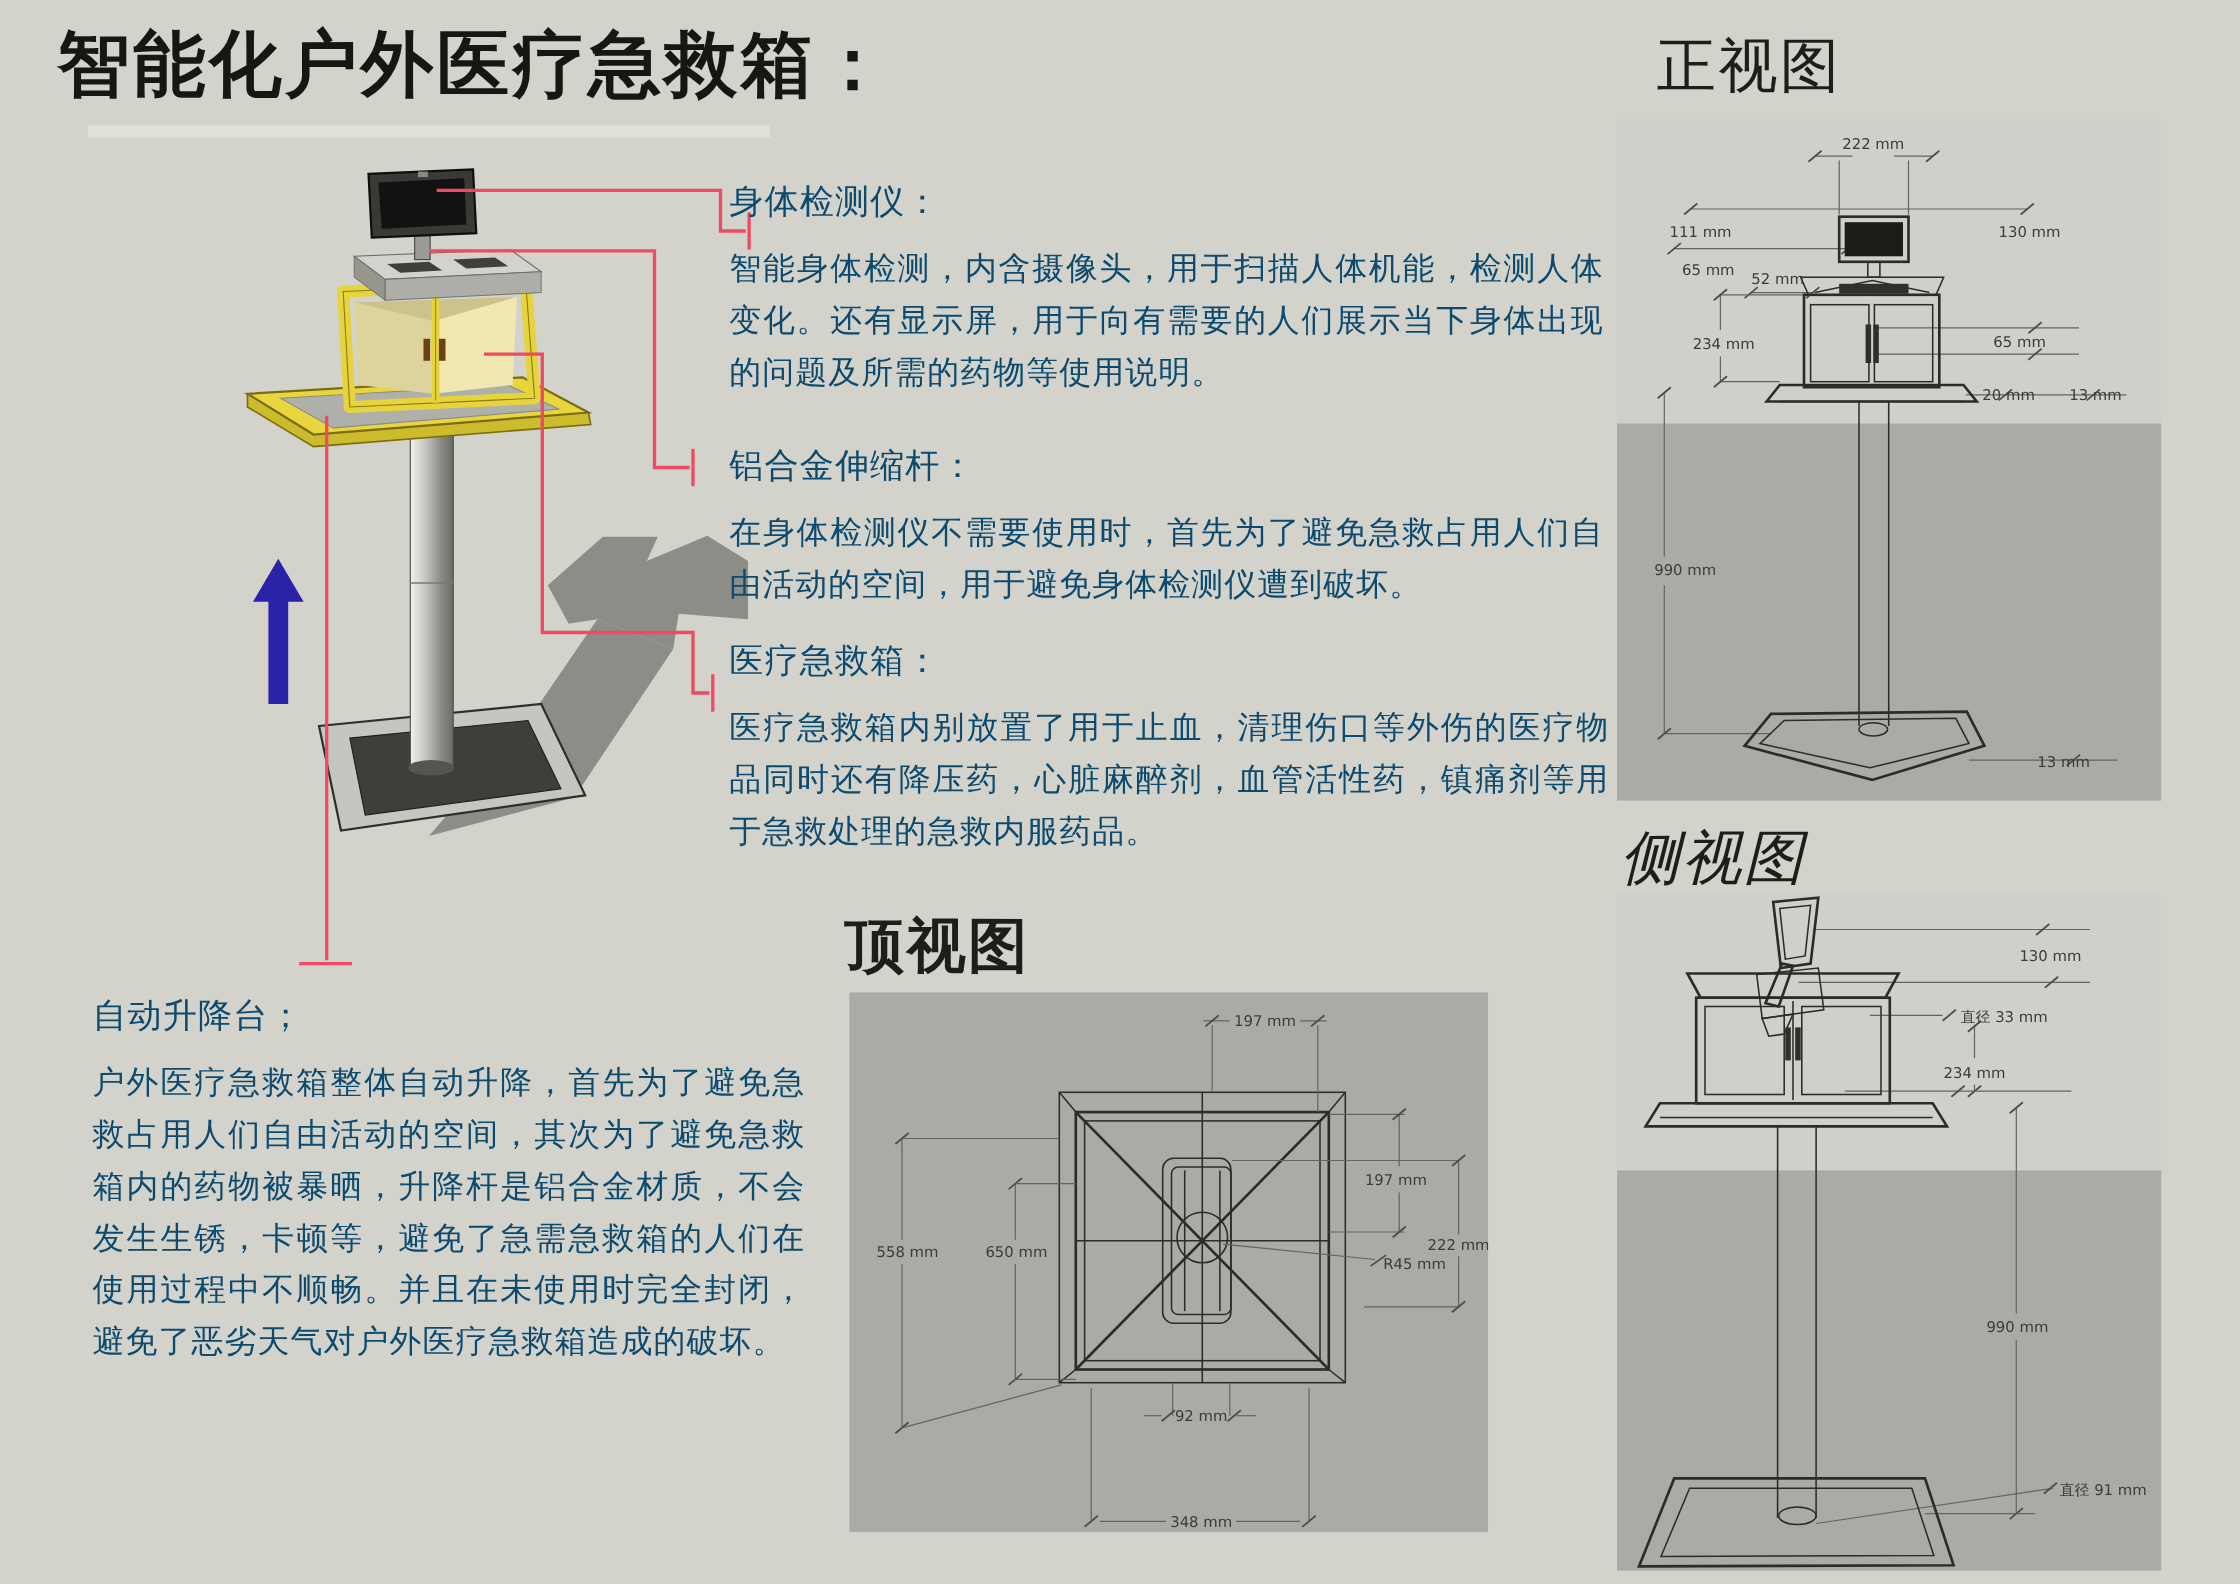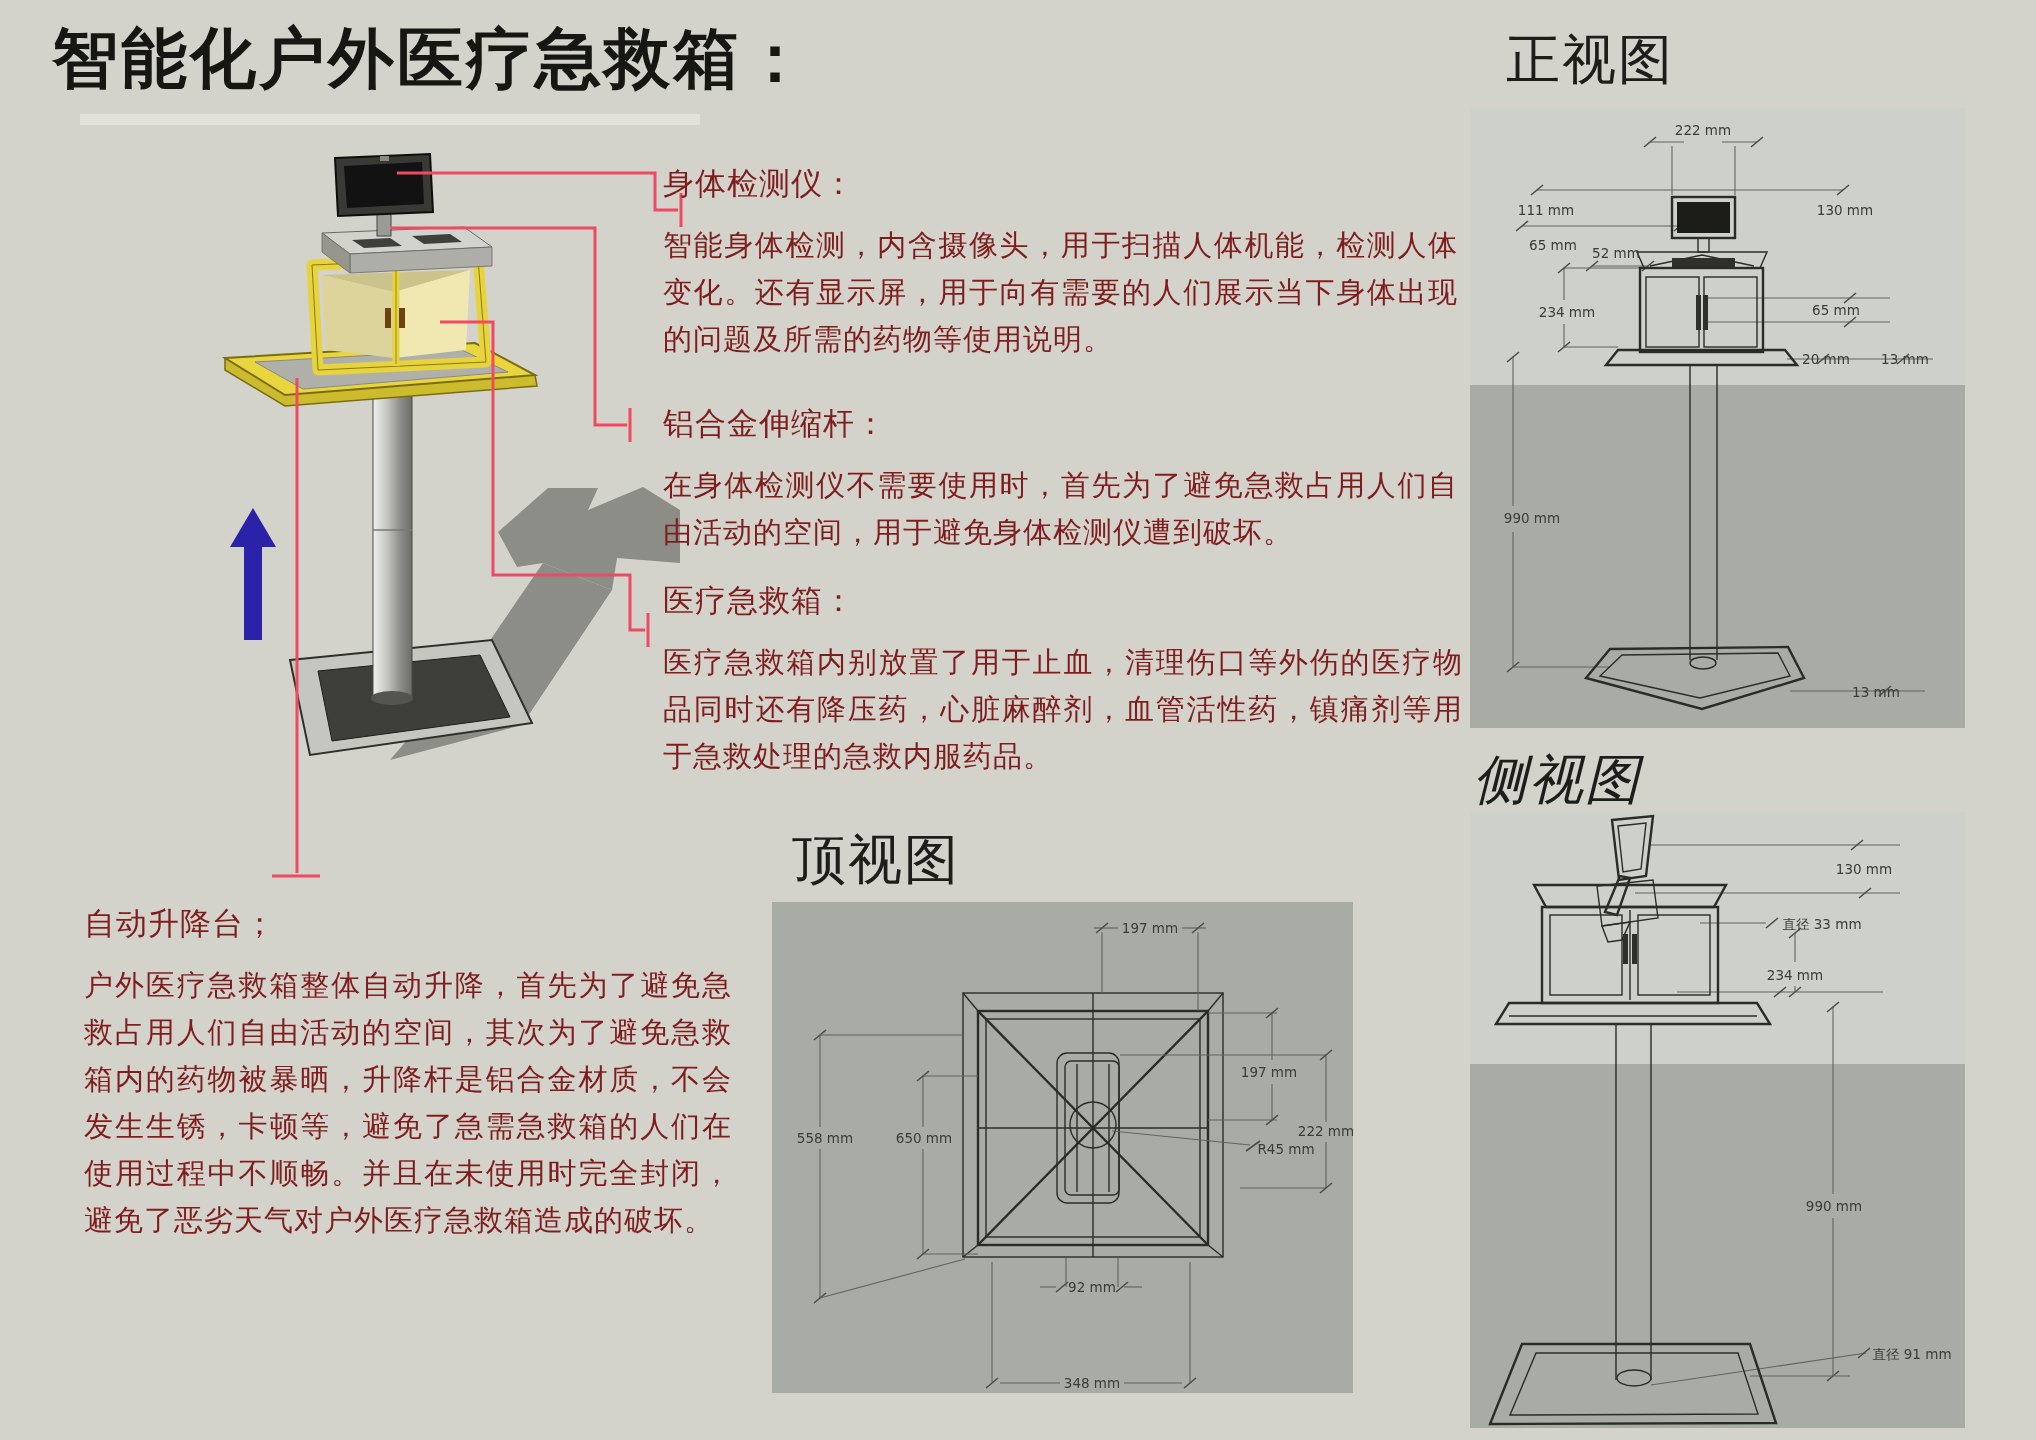--- a/index.html
+++ b/index.html
@@ -2,21 +2,21 @@
 <html><head>
 <meta charset="utf-8">
 <style>
   html,body{margin:0;padding:0;}
   body{width:2036px;height:1440px;position:relative;background:#d3d3cc;
        font-family:"Liberation Serif","DejaVu Serif",serif;overflow:hidden;}
   .abs{position:absolute;}
   #page-title{left:52px;top:14px;font-size:66px;font-weight:700;color:#161613;
               letter-spacing:3px;margin:0;}
   .view-title{font-size:54px;font-weight:400;color:#1d1d1a;margin:0;letter-spacing:2px;}
-  .ann{color:#7f1d1d;}
+  .ann{color:#0c4a6e;}
   .ann h2{font-size:31px;font-weight:400;margin:0 0 17px 0;letter-spacing:1px;}
   .ann p{font-size:29px;line-height:1.62;margin:0;text-align:justify;letter-spacing:1px;}
   #ann-detector{left:663px;top:163px;width:795px;}
   #ann-rod{left:663px;top:403px;width:795px;}
   #ann-box{left:663px;top:580px;width:800px;}
   #ann-lift{left:84px;top:903px;width:648px;}
   
   svg{display:block;}
   .dwg{stroke:#2b2c27;stroke-width:1.4;fill:none;}
   .dwg2{stroke:#2b2c27;stroke-width:2.4;fill:none;}
@@ -196,21 +196,21 @@
       <text class="dimtxt" x="146" y="150">52 mm</text>
       <text class="dimtxt" x="97" y="209">234 mm</text>
       <text class="dimtxt" x="366" y="207">65 mm</text>
       <text class="dimtxt" x="356" y="256">20 mm</text>
       <text class="dimtxt" x="435" y="256">13 mm</text>
       <text class="dimtxt" x="62" y="415">990 mm</text>
       <text class="dimtxt" x="406" y="589">13 mm</text>
     </g>
   </svg>
 
-  <h2 class="abs view-title" style="left:792px;top:824px;">顶视图</h2>
+  <h2 class="abs view-title" style="left:768px;top:824px;font-weight:bold;">顶视图</h2>
   <svg class="abs" style="left:772px;top:902px;" width="581" height="491" viewBox="0 0 581 491">
     <rect x="0" y="0" width="581" height="491" fill="#a9aca5"></rect>
 
     <g>
       <rect class="dwg" x="191" y="91" width="260" height="264"></rect>
       <line class="dwg" x1="191" y1="91" x2="206" y2="109"></line>
         <line class="dwg" x1="451" y1="91" x2="436" y2="109"></line>
       <line class="dwg" x1="191" y1="355" x2="206" y2="343"></line>
         <line class="dwg" x1="451" y1="355" x2="436" y2="343"></line>
       <rect class="dwg2" x="206" y="109" width="230" height="234" stroke-width="3"></rect>

